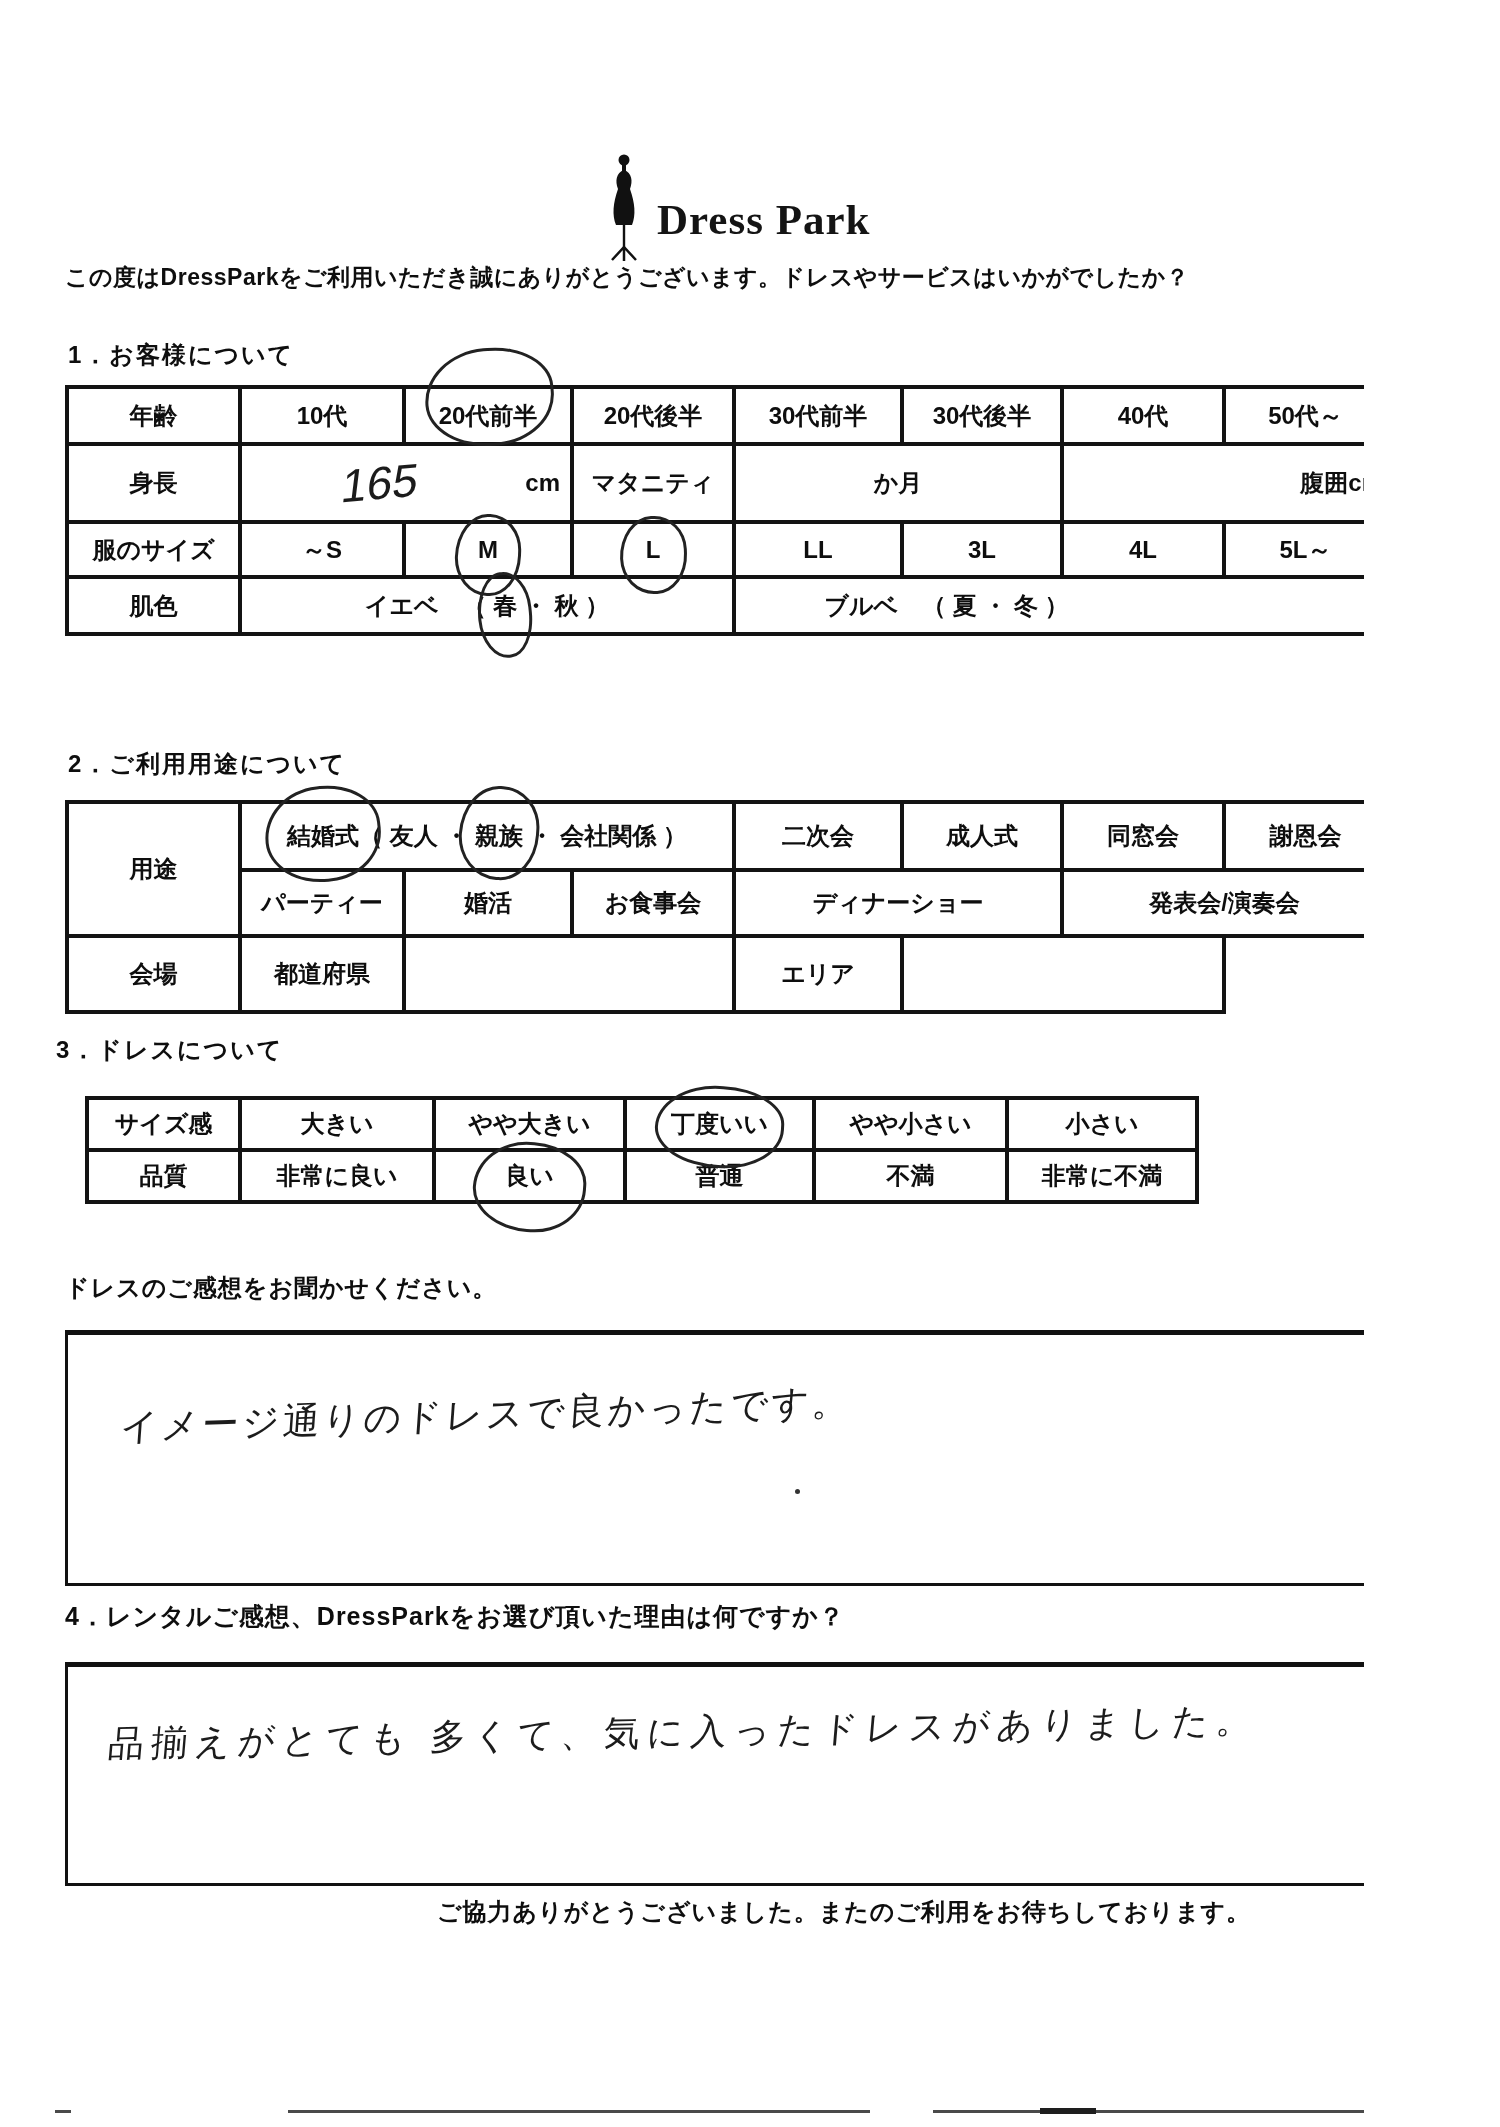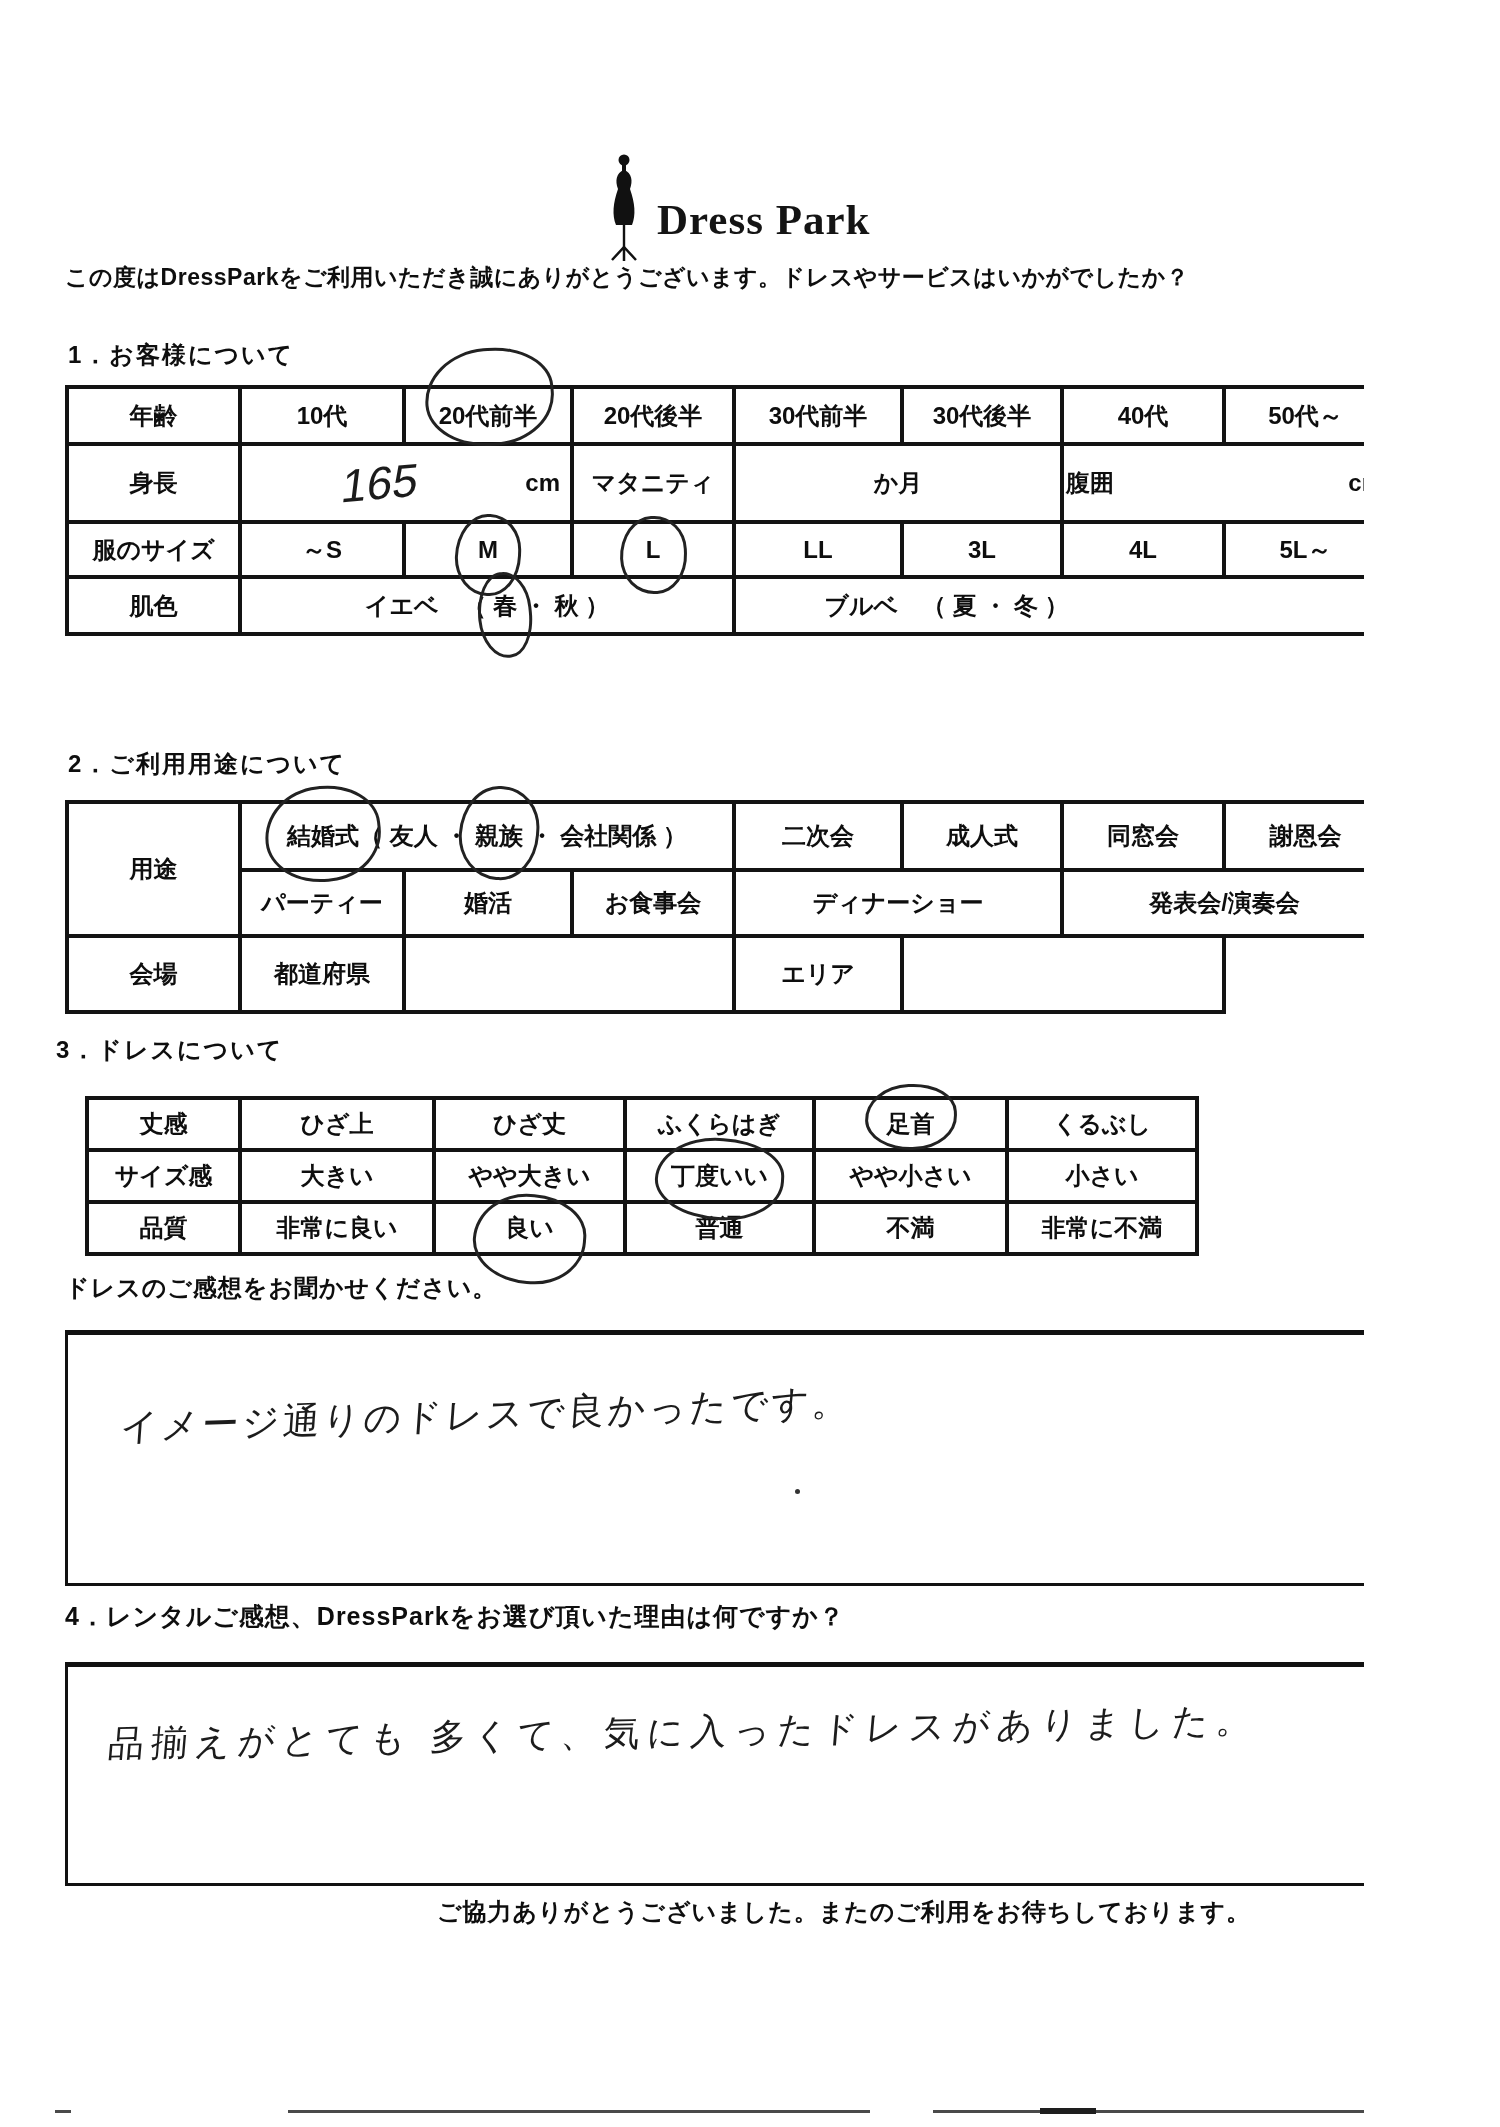--- a/index.html
+++ b/index.html
@@ -28,21 +28,21 @@
   .t3{left:85px;top:1096px;width:1114px;}
   .t1 tr.r1{height:57px}.t1 tr.r2{height:78px}.t1 tr.r3{height:55px}
   .t1 tr.r4{height:57px}.t1 tr.r5{height:56px}
   .t2 tr.r1{height:68px}.t2 tr.r2{height:66px}.t2 tr.r3{height:76px}
   .t3 tr{height:52px}
   .cell-skin-cool{padding-right:230px;}
   .hflex{position:relative;height:100%;width:100%;}
   .hand-165{position:absolute;left:42%;top:50%;font-size:46px;font-weight:400;color:#1b1b1b;
             transform:translate(-50%,-50%) rotate(-5deg) skewX(-12deg);}
   .unit-right{position:absolute;right:8px;top:50%;transform:translateY(-50%);font-size:24px;font-weight:700;}
-  .wflex{display:flex;justify-content:space-between;align-items:center;height:100%;}
+  .wflex{display:flex;justify-content:flex-end;align-items:center;height:100%;}
 
   
   .mark{position:relative;display:inline-block;}
   .mark::after{content:"";position:absolute;border:3px solid #222;pointer-events:none;
                border-radius:50% 50% 48% 52% / 55% 45% 52% 48%;}
   .m-age::after{left:-14px;right:-16px;top:-52px;bottom:-14px;transform:rotate(-5deg);}
   .m-m::after{left:-23px;right:-23px;top:-22px;bottom:-32px;transform:rotate(2deg);}
   .m-l::after{left:-26px;right:-26px;top:-20px;bottom:-30px;transform:rotate(-2deg);}
   .m-spring::after{left:-15px;right:-15px;top:-18px;bottom:-36px;transform:rotate(-6deg);}
   .m-natural::after{left:-28px;right:-30px;top:-22px;bottom:-18px;transform:rotate(-3deg);}
@@ -197,28 +197,20 @@
   <table class="t3">
     <colgroup>
         <col style="width:153px">
         <col style="width:194px">
         <col style="width:191px">
         <col style="width:189px">
         <col style="width:193px">
         <col style="width:190px">
       </colgroup>
     <tbody>
-        <tr>
-      <td>丈感</td>
-      <td>ひざ上</td>
-      <td>ひざ丈</td>
-      <td>ふくらはぎ</td>
-      <td><span class="mark m-ankle">足首</span></td>
-      <td>くるぶし</td>
-    </tr>
     <tr>
       <td>サイズ感</td>
       <td>大きい</td>
       <td>やや大きい</td>
       <td><span class="mark m-fit">丁度いい</span></td>
       <td>やや小さい</td>
       <td>小さい</td>
     </tr>
     <tr>
       <td>品質</td>

